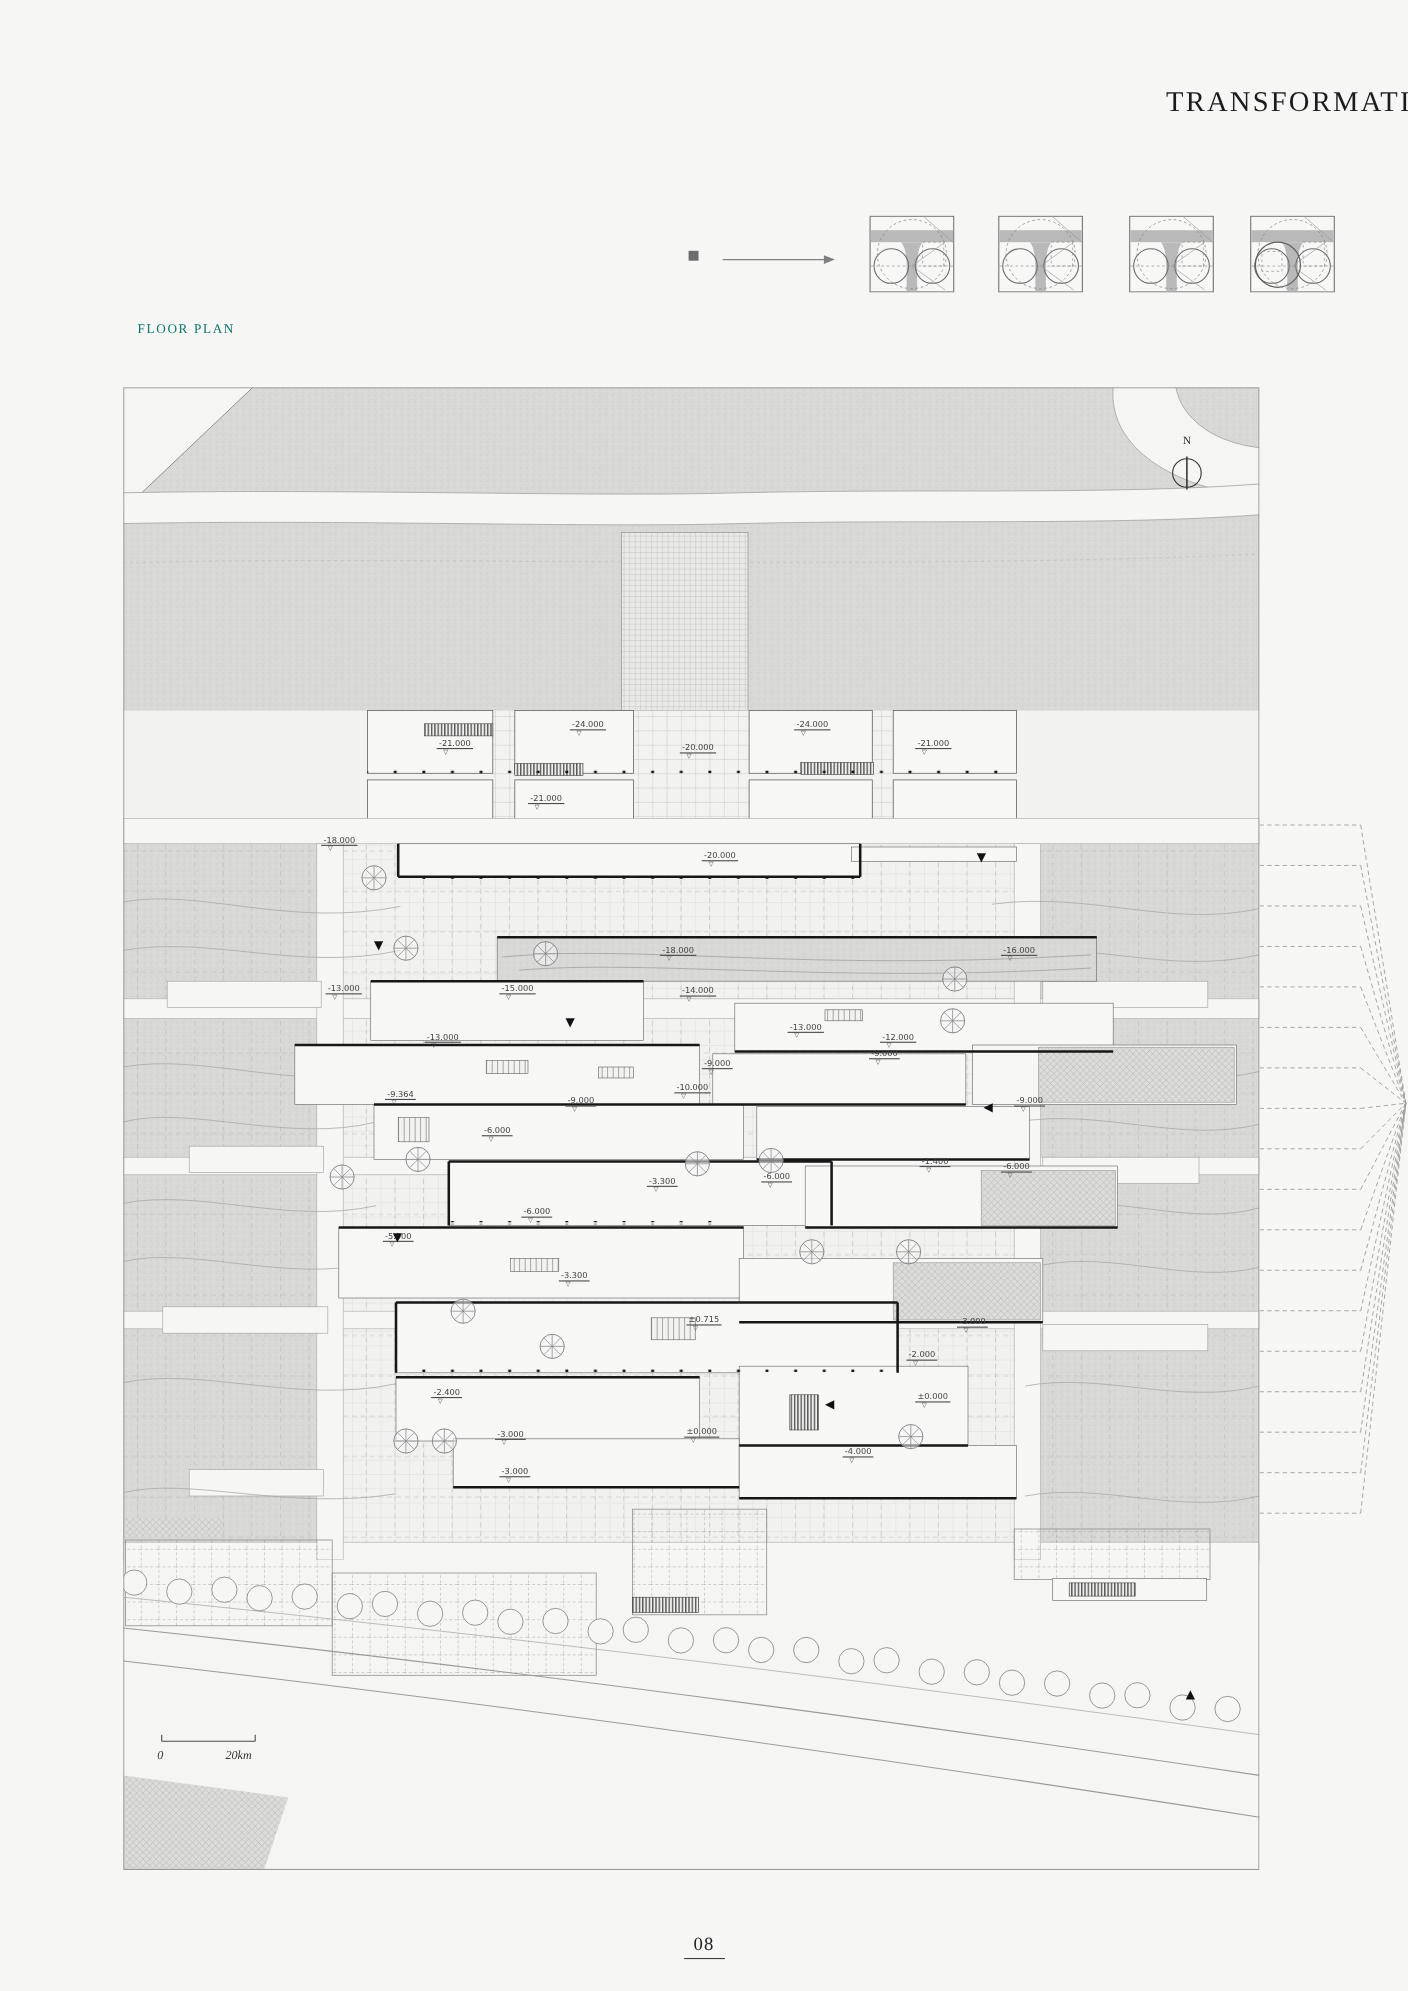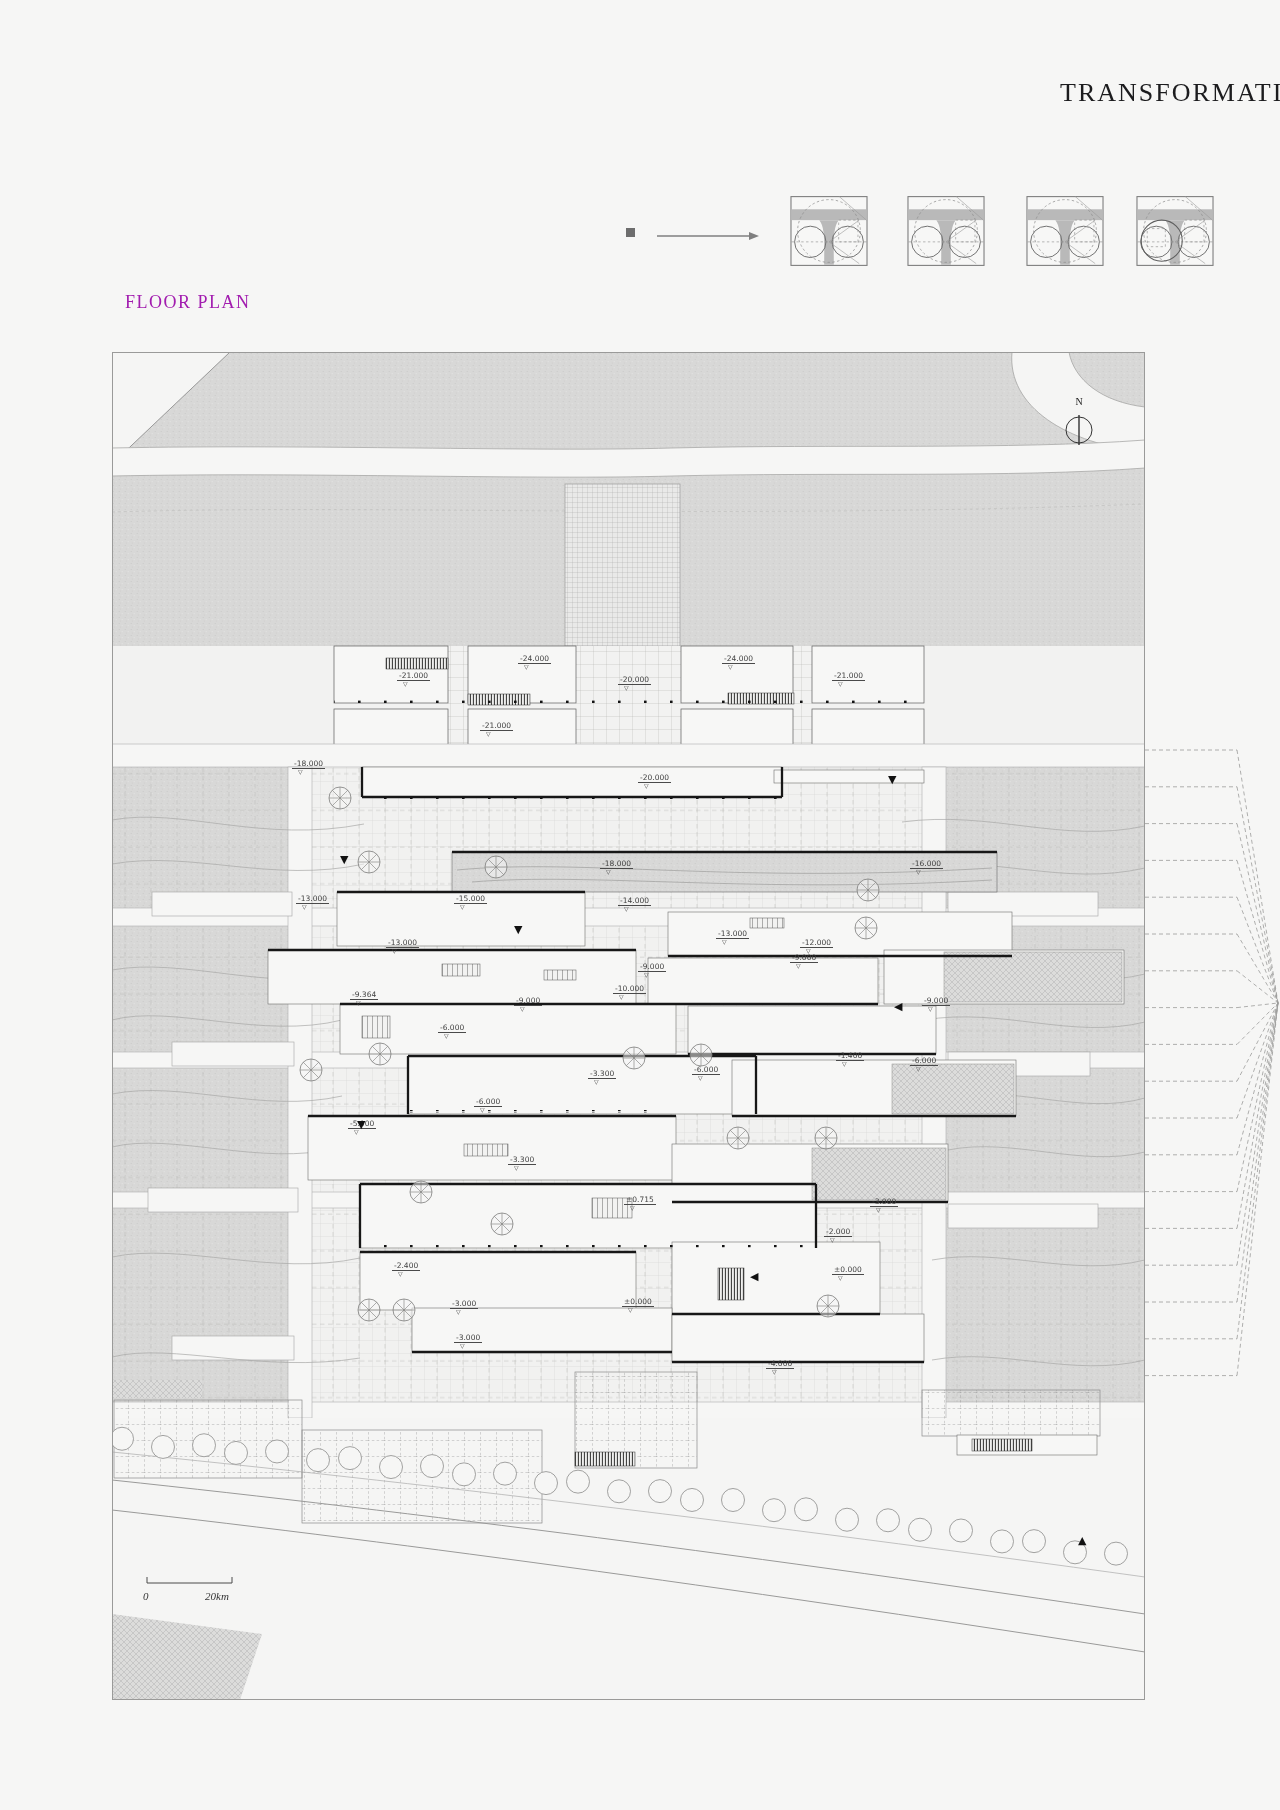--- a/index.html
+++ b/index.html
@@ -1,21 +1,21 @@
 <!DOCTYPE html>
 <html><head>
 <meta charset="utf-8">
 <style>
   html,body{margin:0;padding:0;background:#e9e9e8;}
   #page{position:relative;width:1280px;height:1810px;background:#f6f6f5;overflow:hidden;
         font-family:"Liberation Serif","DejaVu Serif",serif;}
   
   #title-clip{position:absolute;left:1060px;top:78px;width:220px;height:36px;overflow:hidden;white-space:nowrap;}
   #title-clip .t{font-size:26px;letter-spacing:2px;color:#1c1c1e;}
-  #section-label{position:absolute;left:125px;top:292px;font-size:18px;letter-spacing:1.5px;color:#a21caf;}
+  #section-label{position:absolute;left:125px;top:292px;font-size:12px;letter-spacing:1.5px;color:#0f766e;}
   
   #concept{position:absolute;left:0;top:0;width:1280px;height:280px;}
   #concept .bullet{position:absolute;left:626px;top:228px;width:9px;height:9px;background:#6d6d6d;}
   #concept svg{position:absolute;}
   
   #plan{position:absolute;left:112px;top:352px;width:1033px;height:1348px;background:#f3f3f2;}
   #plan-svg{position:absolute;left:0;top:0;}
   #overlay{position:absolute;left:0;top:0;width:1033px;height:1348px;}
   .ann{position:absolute;font-family:"DejaVu Sans",sans-serif;font-size:7.5px;line-height:7px;color:#3f3f3f;white-space:nowrap;}
   .ann .ann-t{border-bottom:.7px solid #4a4a4a;padding:0 2px 1px 2px;display:inline-block;}
@@ -425,21 +425,21 @@
         <div class="ann" style="left: 362px; top: 746px;"><span class="ann-t">-6.000</span></div>
         <div class="ann" style="left: 396px; top: 804px;"><span class="ann-t">-3.300</span></div>
         <div class="ann" style="left: 758px; top: 846px;"><span class="ann-t">-3.000</span></div>
         <div class="ann" style="left: 696px; top: 876px; margin-left: 16px;"><span class="ann-t">-2.000</span></div>
         <div class="ann" style="left: 512px; top: 844px;"><span class="ann-t">±0.715</span></div>
         <div class="ann" style="left: 280px; top: 910px;"><span class="ann-t">-2.400</span></div>
         <div class="ann" style="left: 720px; top: 914px;"><span class="ann-t">±0.000</span></div>
         <div class="ann" style="left: 510px; top: 946px;"><span class="ann-t">±0.000</span></div>
         <div class="ann" style="left: 338px; top: 948px;"><span class="ann-t">-3.000</span></div>
         <div class="ann" style="left: 342px; top: 982px;"><span class="ann-t">-3.000</span></div>
-        <div class="ann" style="left: 654px; top: 1008px;"><span class="ann-t">-4.000</span></div>
+        <div class="ann" style="left: 654px; top: 964px;"><span class="ann-t">-4.000</span></div>
         <div class="mk" style="left: 228px; top: 502px;">▼</div>
         <div class="mk" style="left: 776px; top: 422px;">▼</div>
         <div class="mk" style="left: 402px; top: 572px;">▼</div>
         <div class="mk" style="left: 782px; top: 649px;">◀</div>
         <div class="mk" style="left: 245px; top: 767px;">▼</div>
         <div class="mk" style="left: 638px; top: 919px;">◀</div>
         <div class="mk" style="left: 966px; top: 1183px;">▲</div>
       </div>
   </div>
 
@@ -475,13 +475,16 @@
       <line x1="0" y1="525.1999999999999" x2="92" y2="525.1999999999999" stroke="#9c9c9b" stroke-width="0.8" stroke-dasharray="4,3"></line>
       <line x1="92" y1="525.1999999999999" x2="133" y2="263" stroke="#9c9c9b" stroke-width="0.8" stroke-dasharray="4,3"></line>
       <line x1="0" y1="562" x2="92" y2="562" stroke="#9c9c9b" stroke-width="0.8" stroke-dasharray="4,3"></line>
       <line x1="92" y1="562" x2="133" y2="263" stroke="#9c9c9b" stroke-width="0.8" stroke-dasharray="4,3"></line>
       <line x1="0" y1="598.8" x2="92" y2="598.8" stroke="#9c9c9b" stroke-width="0.8" stroke-dasharray="4,3"></line>
       <line x1="92" y1="598.8" x2="133" y2="263" stroke="#9c9c9b" stroke-width="0.8" stroke-dasharray="4,3"></line>
       <line x1="0" y1="635.5999999999999" x2="92" y2="635.5999999999999" stroke="#9c9c9b" stroke-width="0.8" stroke-dasharray="4,3"></line>
       <line x1="92" y1="635.5999999999999" x2="133" y2="263" stroke="#9c9c9b" stroke-width="0.8" stroke-dasharray="4,3"></line>
     </svg>
 
+  <div id="pageno">
+    <span class="u">08</span>
+  </div>
 </div>
 
 </body></html>

